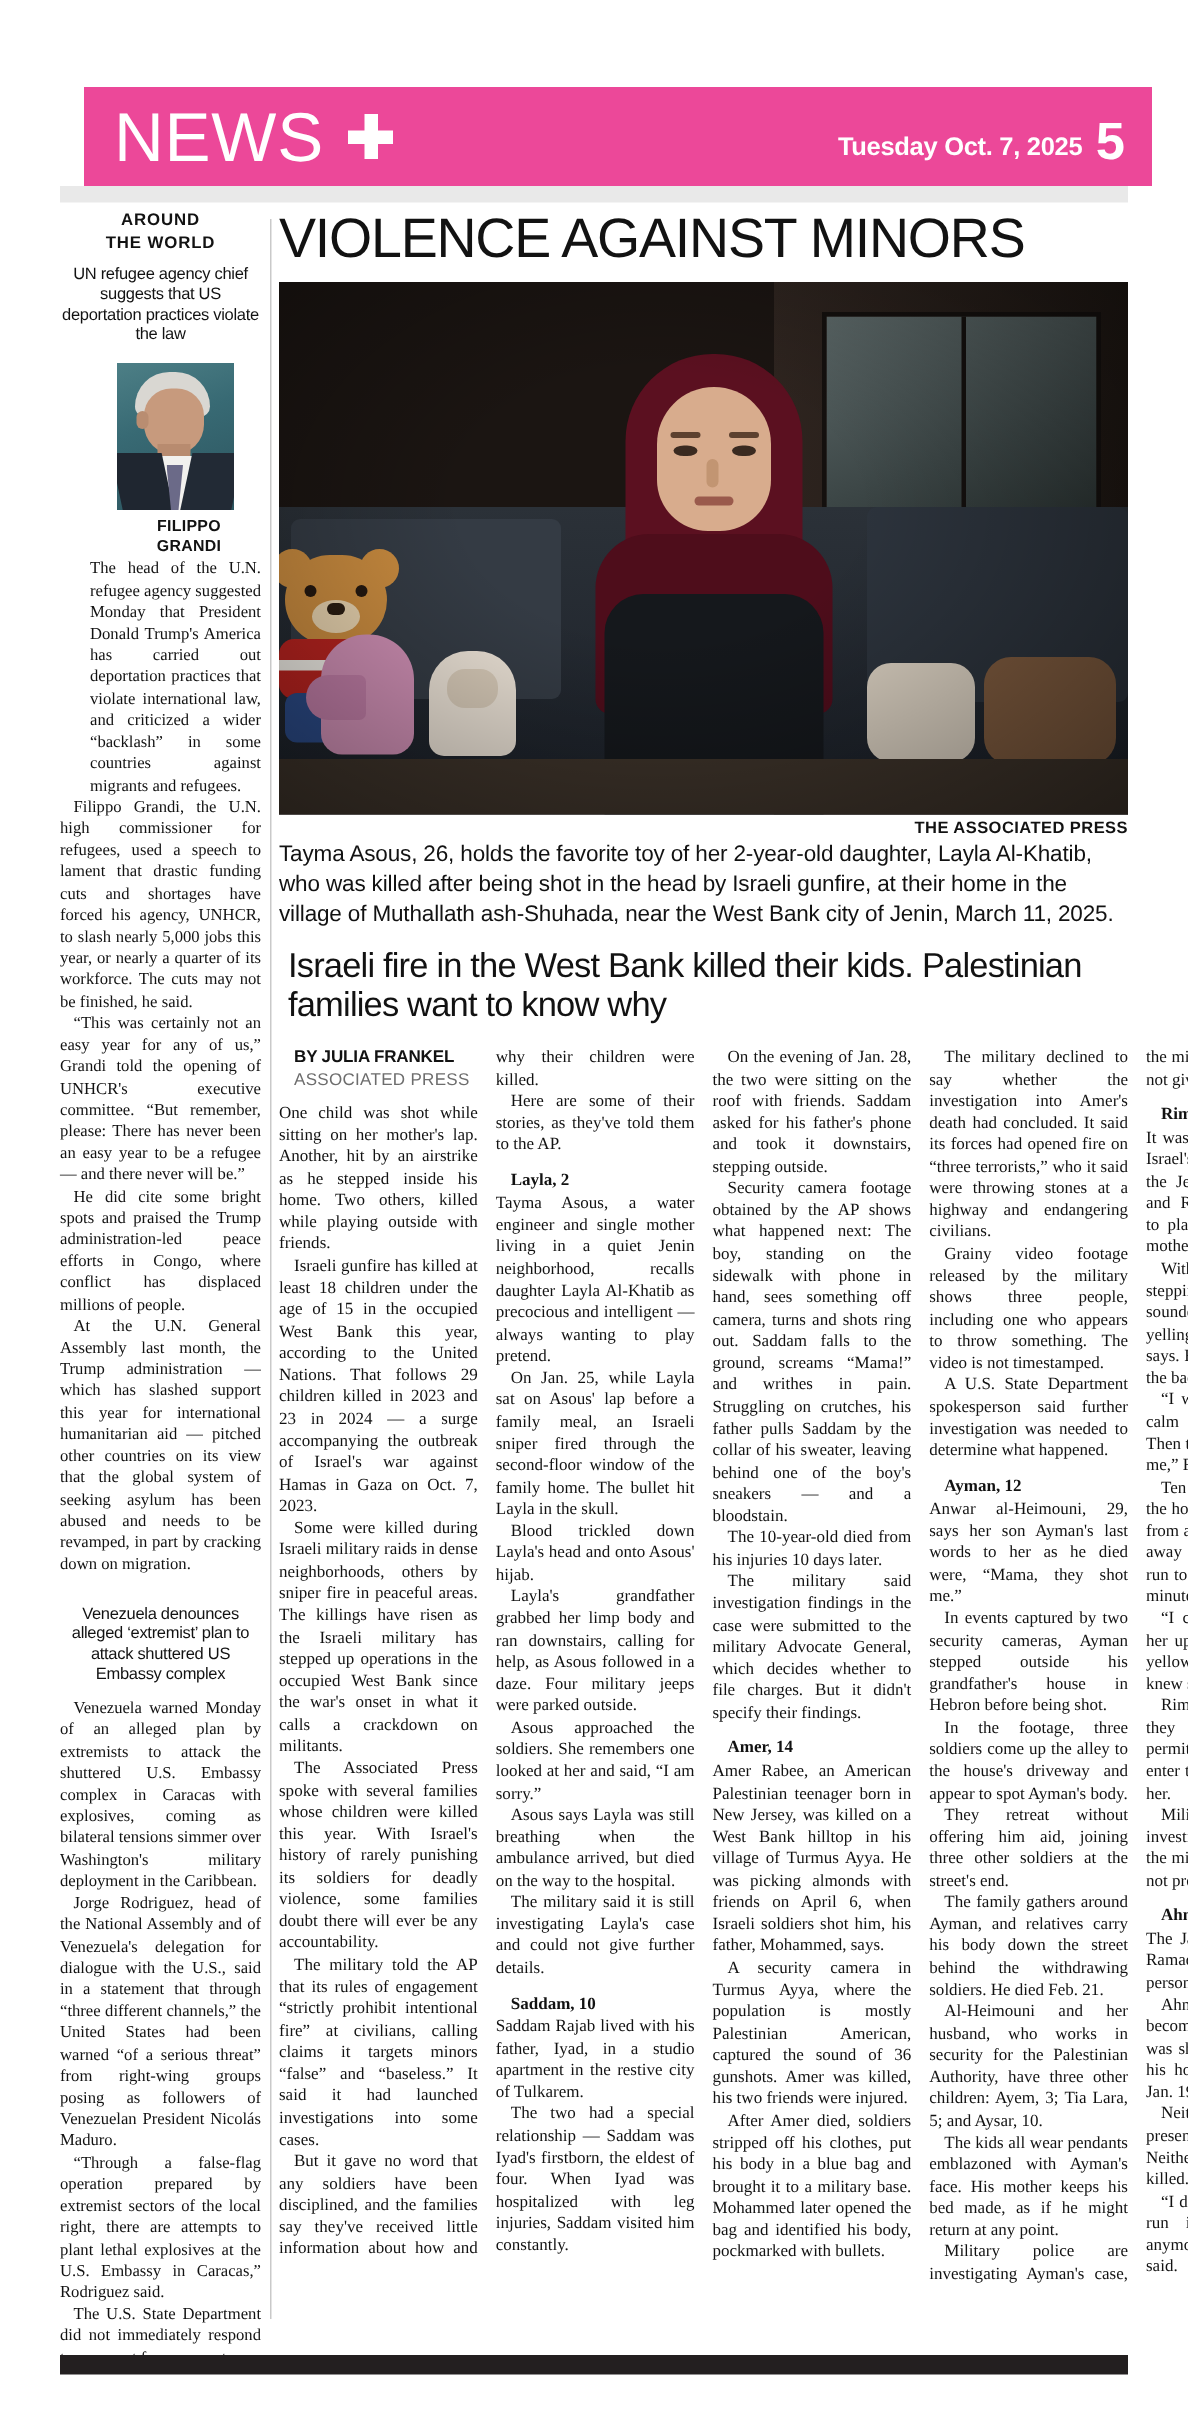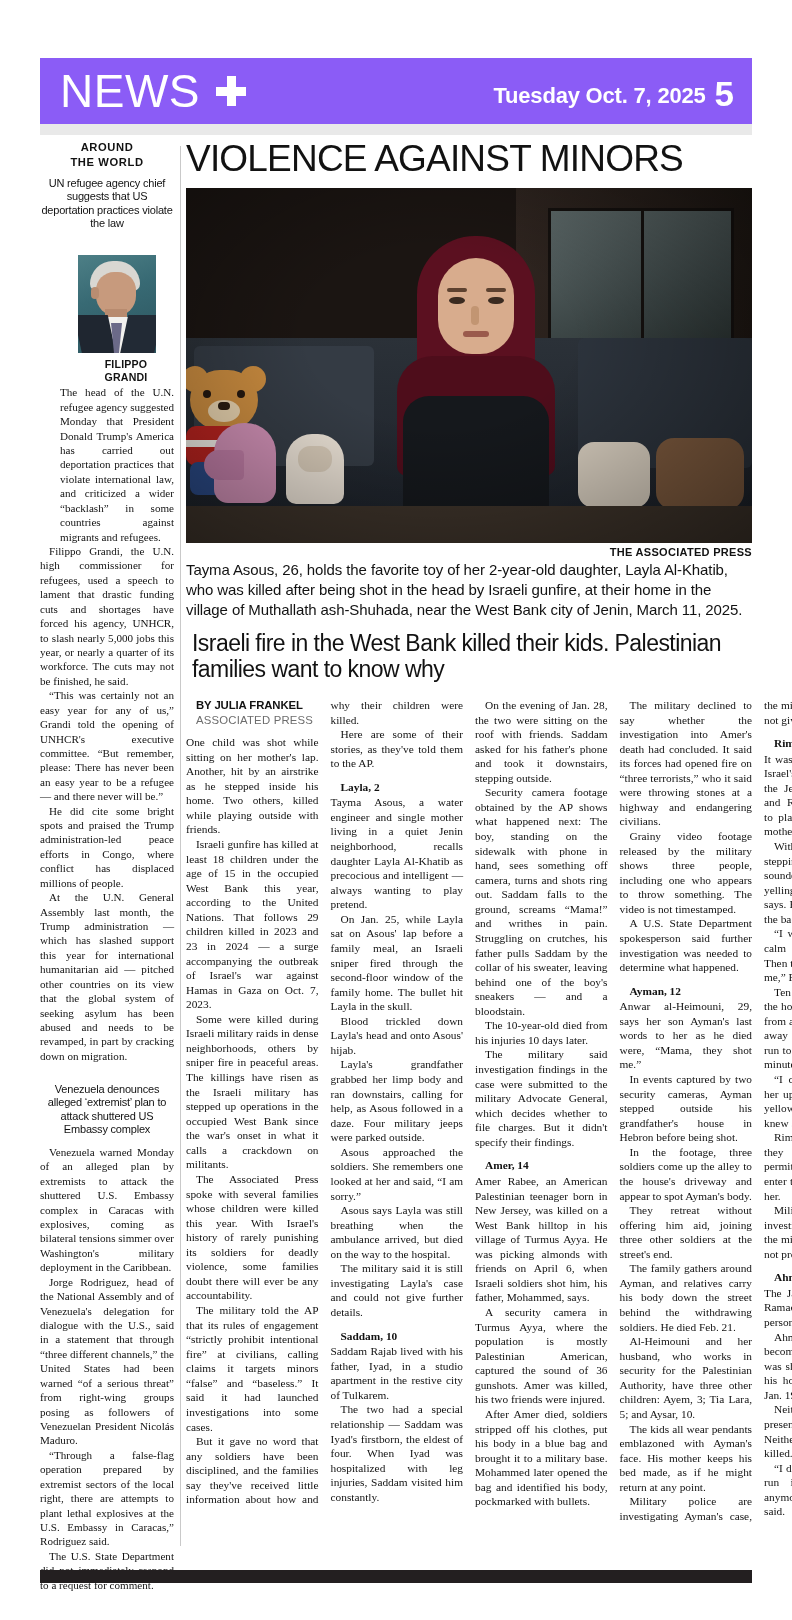--- a/index.html
+++ b/index.html
@@ -7,40 +7,40 @@
   body {
     width:792px; height:1620px;
     font-family:"Liberation Serif", serif;
     color:#121212;
     position:relative;
     overflow:hidden;
   }
 
   
   .masthead{
-    position:absolute; left:40px; top:58px; width:712px; height:66px;
-    background:#8b5cf6; color:#fff;
+    position:absolute; left:56px; top:58px; width:712px; height:66px;
+    background:#ec4899; color:#fff;
     display:flex; align-items:center; justify-content:space-between;
     padding:0 18px 0 20px;
   }
   .masthead-left{ display:flex; align-items:center; gap:16px; }
   .masthead-title{
     font-family:"Liberation Sans", sans-serif;
     font-weight:400; font-size:46px; letter-spacing:0.5px; line-height:1;
   }
   .plus-icon{ width:30px; height:30px; position:relative; display:inline-block; }
   .plus-icon::before,.plus-icon::after{
     content:""; position:absolute; background:#fff;
   }
   .plus-icon::before{ left:10.5px; top:0; width:9px; height:30px; }
   .plus-icon::after{ left:0; top:10.5px; width:30px; height:9px; }
   .masthead-right{ display:flex; align-items:baseline; gap:9px; }
   .masthead-date{
     font-family:"Liberation Sans", sans-serif;
-    font-weight:700; font-size:22px; letter-spacing:-0.2px;
+    font-weight:700; font-size:17px; letter-spacing:-0.2px;
   }
   .masthead-page{
     font-family:"Liberation Sans", sans-serif;
     font-weight:700; font-size:35px; line-height:1; position:relative; top:3px;
   }
   .masthead-rule{
     position:absolute; left:40px; top:124px; width:712px; height:11px;
     background:#e9e9e9;
   }
 
@@ -70,21 +70,21 @@
     text-align:center; letter-spacing:-0.2px;
   }
   .rail-head.second{ margin-top:20px; }
 
   .rail-body{ font-size:11.1px; line-height:1.30; text-align:justify; }
   .rail-body p{ text-indent:9px; }
   .rail-body p.noind{ text-indent:0;margin-left:20px; }
   .rail-body.tight{ margin-top:9px; }
 
   .mug-wrap{
-    float:right; width:96px; margin:16px 0 2px 6px;
+    float:right; width:96px; margin:3px 0 2px 6px;
   }
   .mug{
     width:78px; height:98px; position:relative; overflow:hidden;
     background:linear-gradient(160deg,#4d7f86 0%,#386a74 40%,#2c545e 100%);
   }
   .mug .hair{
     position:absolute; left:12px; top:6px; width:50px; height:30px;
     border-radius:26px 26px 8px 8px; background:#d9d7d2;
   }
   .mug .face{

